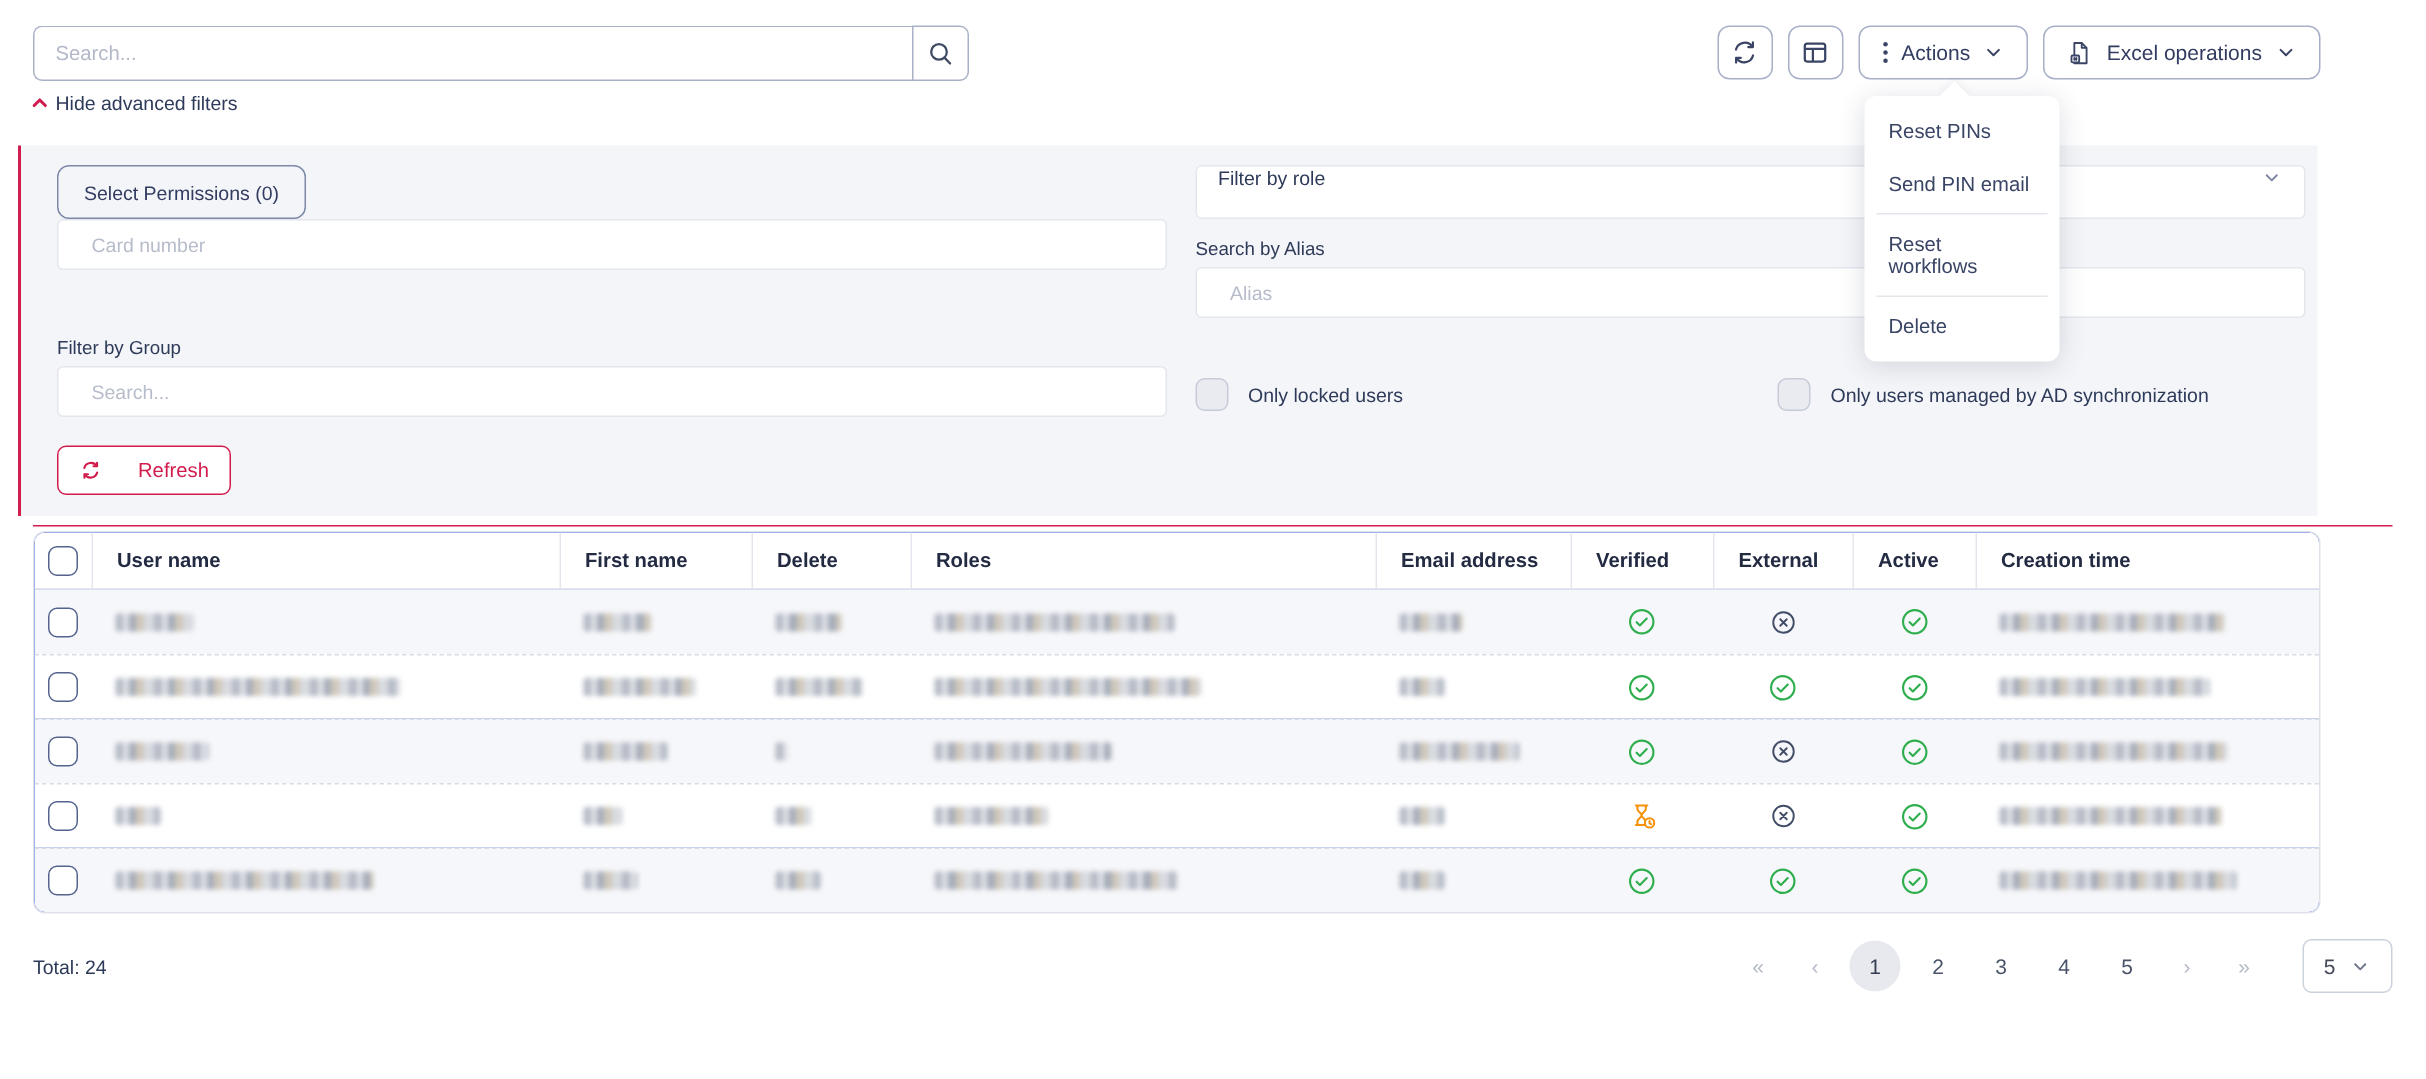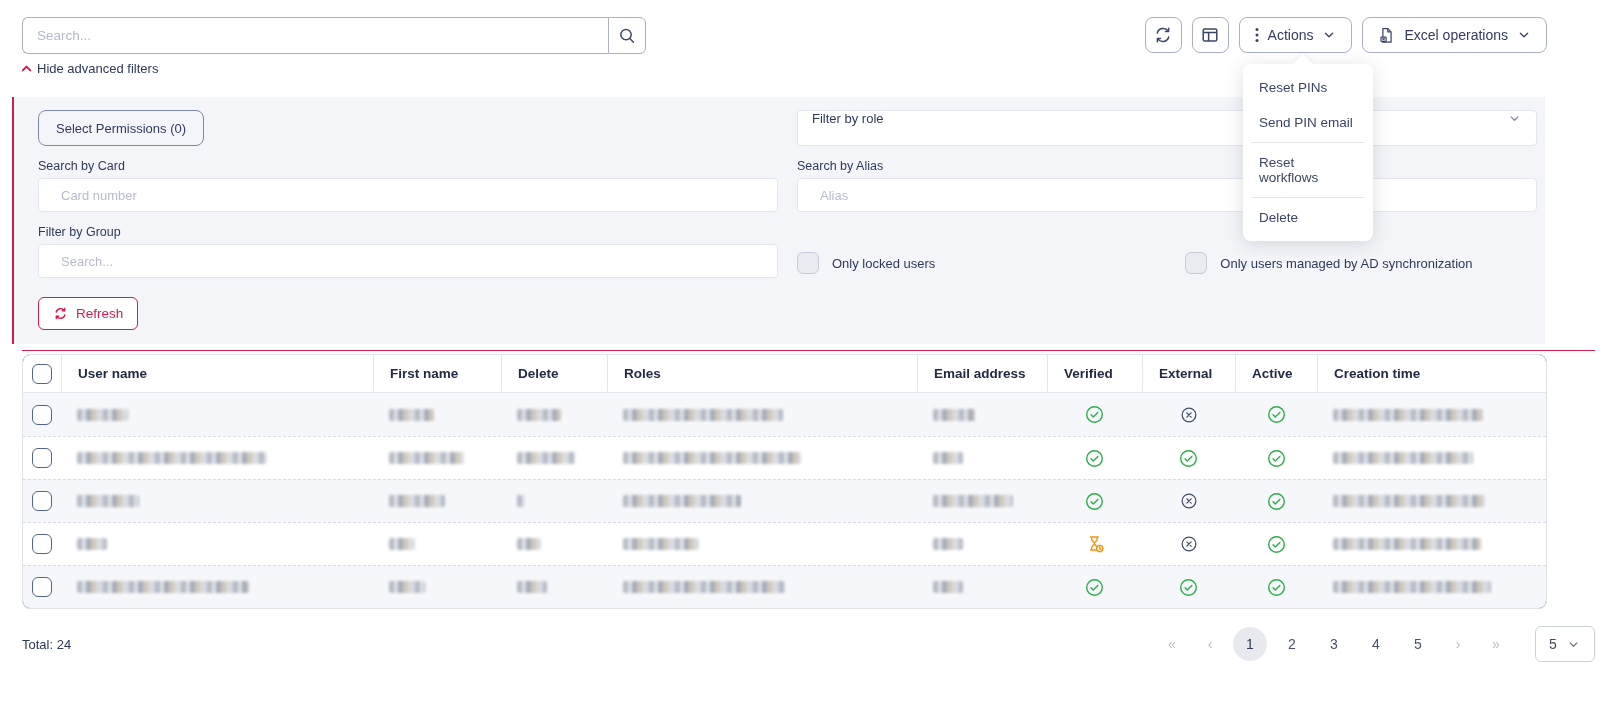--- a/index.html
+++ b/index.html
@@ -35,21 +35,21 @@
   .pinput::placeholder { color:#b6bcca; }
   .perm-btn { height:36px; border:1.4px solid #7e89aa; border-radius:8px; background:transparent;
     padding:0 17px; font-size:13px; color:#323b60; cursor:pointer; width:max-content; }
   .role-select { height:36px; background:#fff; border:1px solid #e3e6ed; border-radius:4px;
     display:flex; align-items:flex-start; justify-content:space-between; padding:0 14px; font-size:13px;
     color:#2e3a59; cursor:pointer; }
   .cbrow { display:flex; align-items:center; gap:250px; height:34px; margin-top:34px; }
   .cbitem { display:flex; align-items:center; gap:13px; cursor:pointer; }
   .pcb { width:22px; height:22px; border:1.5px solid #c5cbd8; border-radius:6px; background:#e9ebf1; }
   .cbitem span { font-size:13px; color:#2e3a59; }
-  .refresh-btn { margin-top:17px; height:33px; display:flex; align-items:center; gap:8px;
+  .refresh-btn { margin-top:17px; height:33px; display:flex; align-items:center; gap:24px;
     border:1.5px solid #d21c4e; border-radius:6px; background:#fff; color:#d21c4e;
     padding:0 14px; font-size:13.5px; cursor:pointer; width:max-content;justify-content:center; }
 
   .redline { margin:6px 22px 0; border:none; border-top:1.6px solid #d21c4e; }
 
   
   .tablewrap { margin:3px 22px 0; width:1525px; border:1px solid #dfe2e9; border-radius:8px; overflow:hidden; background:#1d4ed8; }
   .trow { display:grid; grid-template-columns:38px 312px 128px 106px 310px 130px 95px 93px 82px 1fr; align-items:center; }
   .thead { height:38px; border-bottom:1px solid #e2e5eb; background:#fff; }
   .thead .tcell { font-weight:bold; font-size:13.5px; color:#232b43; }
@@ -159,21 +159,20 @@
       <div>
         <div class="role-select">
           <span>Filter by role</span>
           <svg width="15" height="15" viewBox="0 0 20 20" fill="none" stroke="#7d879f" stroke-width="1.7" stroke-linecap="round" stroke-linejoin="round">
             <path d="M5.5 7.8l4.5 4.5 4.5-4.5"></path>
           </svg>
         </div>
       </div>
 
       <div>
-        <div class="lbl">Search by Card</div>
         <input class="pinput" type="text" placeholder="Card number" style="">
       </div>
       <div>
         <div class="lbl">Search by Alias</div>
         <input class="pinput" type="text" placeholder="Alias" style="">
       </div>
 
       <div>
         <div class="lbl">Filter by Group</div>
         <input class="pinput" type="text" placeholder="Search..." style="">

